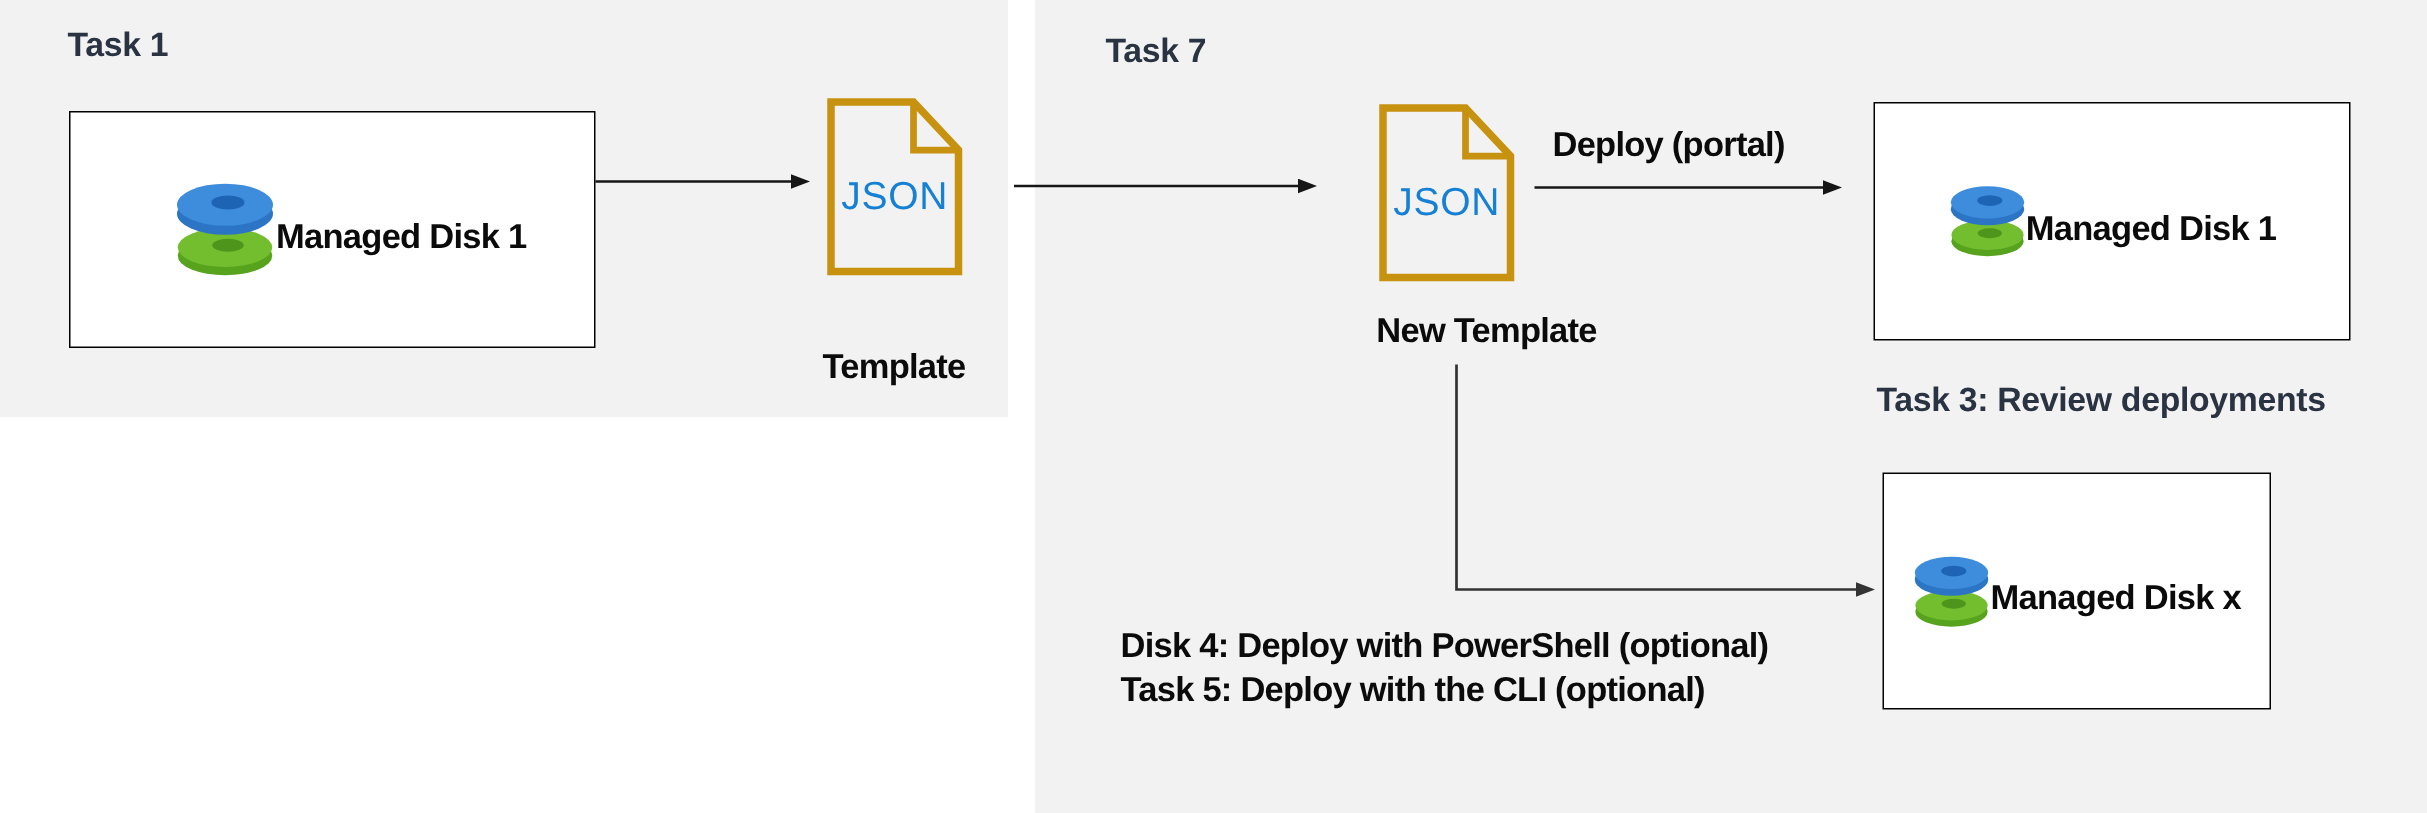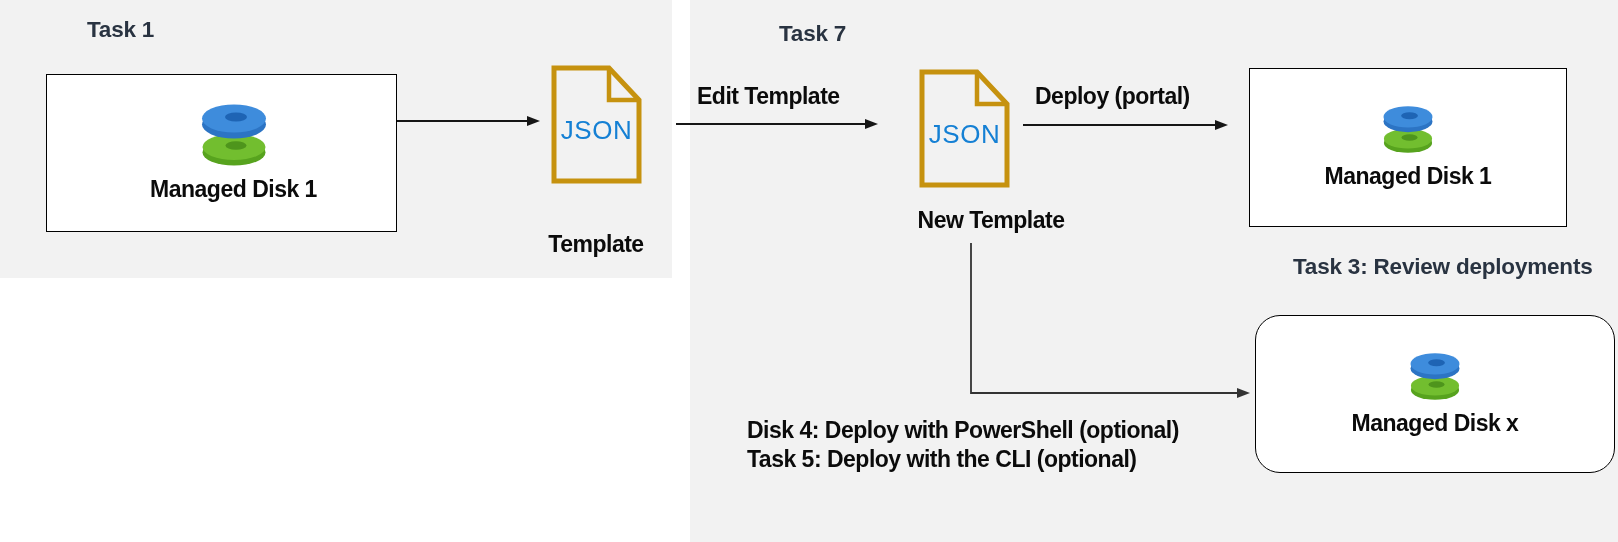--- a/index.html
+++ b/index.html
@@ -6,21 +6,21 @@
   .stage {
     position:relative; width:1618px; height:542px; background:#ffffff;
     font-family:"Liberation Sans", sans-serif; overflow:hidden;
   }
   .panel { position:absolute; background:#f2f2f2; }
   #panel-task1 { left:0px;   top:0px; width:672px; height:278px; }
   #panel-task2 { left:690px; top:0px; width:928px; height:542px; }
 
   .heading {
     position:absolute; font-weight:700; font-size:22.5px; color:#293341;
-    letter-spacing:-0.2px; white-space:nowrap;margin-left:42px;
+    letter-spacing:-0.2px; white-space:nowrap;
   }
   #heading-task1 { left:45px;   top:17px; }
   #heading-task2 { left:737px;  top:21px; }
   #annotation-task3 { left:1251px; top:254px; }
 
   .label {
     position:absolute; font-weight:700; font-size:23px; color:#0b0b0b;
     letter-spacing:-0.5px; white-space:nowrap;
   }
   #label-edit   { left:697px;  top:83px; }
@@ -28,25 +28,25 @@
   #annotation-task45 { left:747px; top:416px; line-height:28.5px; }
 
   .caption { text-align:center; }
   #caption-template     { left:496px; top:203px; width:200px;margin-top:28px; }
   #caption-new-template { left:891px; top:207px; width:200px; }
 
   .box {
     position:absolute; background:#ffffff; border:1.6px solid #000000;
     display:flex; align-items:center; justify-content:center; box-sizing:border-box;
   }
-  .box-inner { display:flex; flex-direction:column; align-items:center; }
+  .box-inner { display:flex; flex-direction:row; align-items:center; }
   #box-source { left:46px;   top:74px;  width:351px; height:158px; }
   #box-source .box-inner { transform:translateX(12px); }
   #box-portal { left:1249px; top:68px;  width:318px; height:159px; }
-  #box-cli    { left:1255px; top:315px; width:360px; height:158px;border-radius:25px; }
+  #box-cli    { left:1255px; top:315px; width:259px; height:158px; }
 
   .disk-label {
     font-weight:700; font-size:23px; color:#0b0b0b; letter-spacing:-0.5px;
     white-space:nowrap; margin-top:9px;
   }
 
   .file-icon { position:absolute; }
   #file-template     { left:551px; top:65px; }
   #file-new-template { left:919px; top:69px; }
   .json-text {
@@ -109,21 +109,20 @@
   </div>
 
   <div class="file-icon" id="file-template">
     <svg width="91" height="119" viewBox="0 0 91 119">
       <use href="#json-file-sym"></use>
       <text class="json-text" x="45.5" y="74" text-anchor="middle" fill="#1580d4">JSON</text>
     </svg>
   </div>
   <div class="label caption" id="caption-template">Template</div>
 
-  <div class="label" id="label-edit">Edit Template</div>
   <div class="label" id="label-deploy">Deploy (portal)</div>
 
   <div class="file-icon" id="file-new-template">
     <svg width="91" height="119" viewBox="0 0 91 119">
       <use href="#json-file-sym"></use>
       <text class="json-text" x="45.5" y="74" text-anchor="middle" fill="#1580d4">JSON</text>
     </svg>
   </div>
   <div class="label caption" id="caption-new-template">New Template</div>
 

